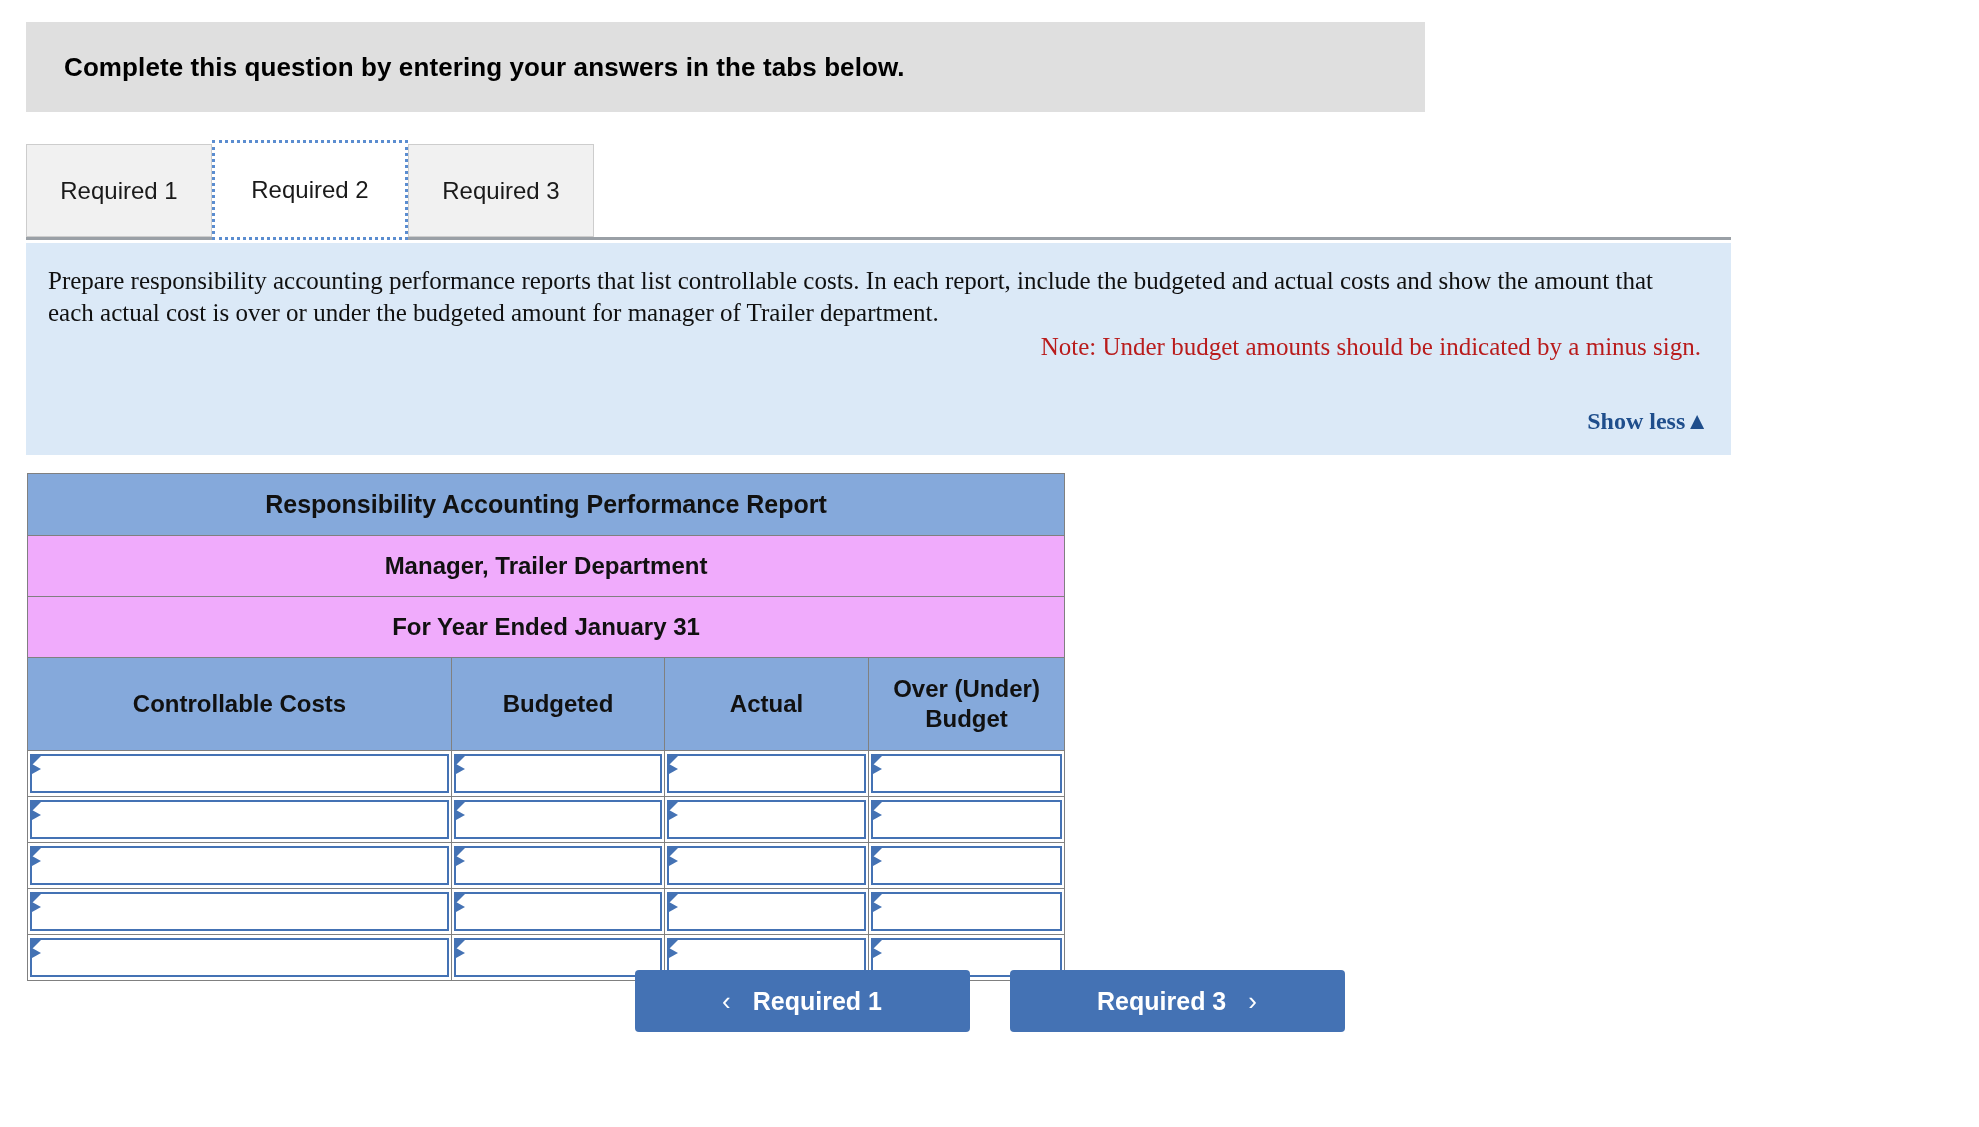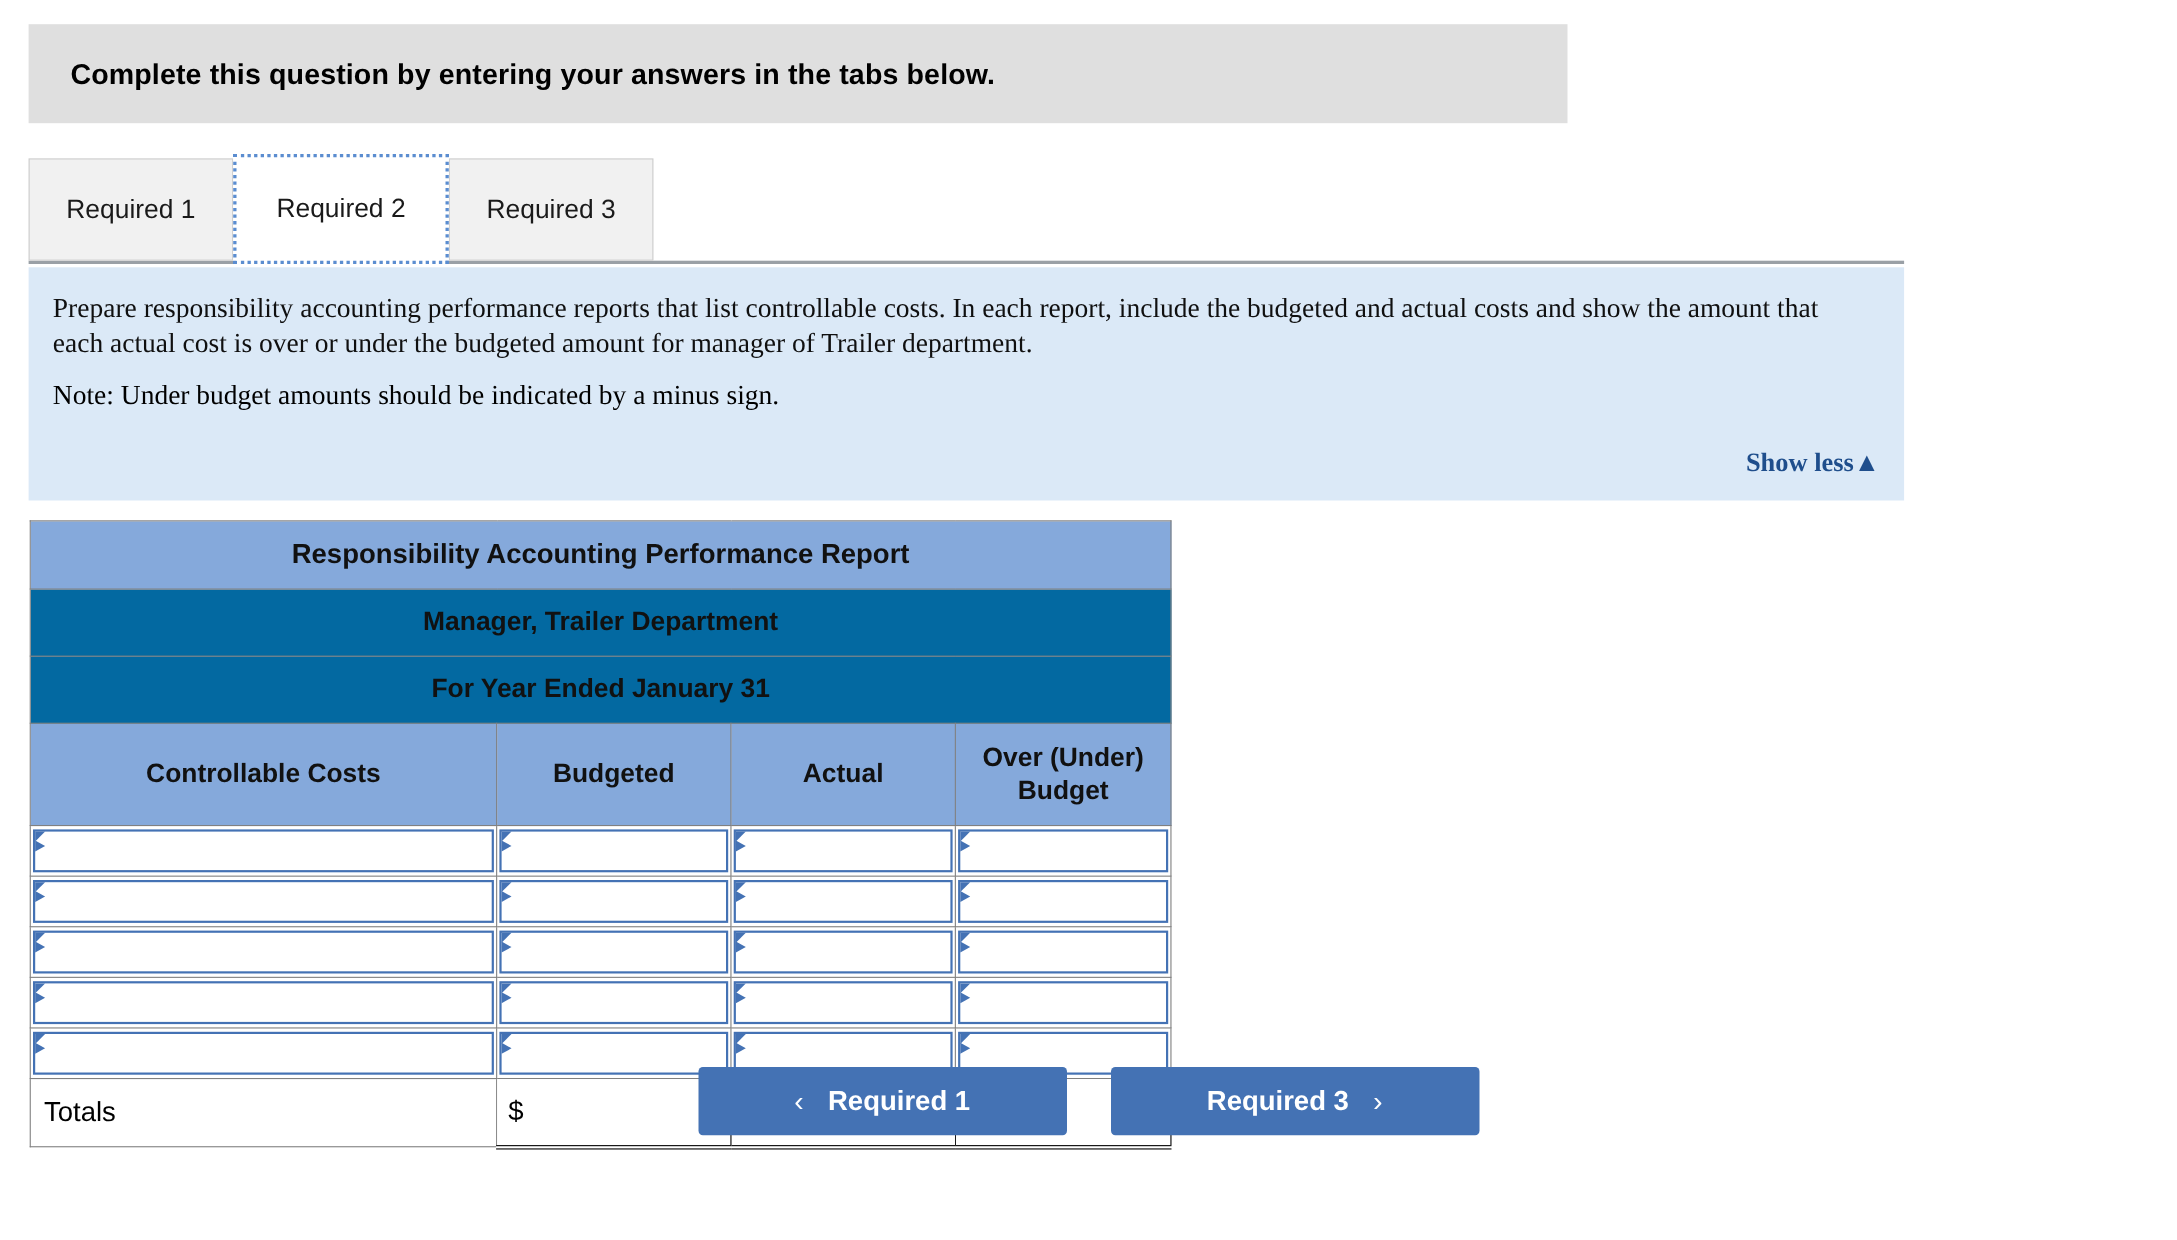--- a/index.html
+++ b/index.html
@@ -84,22 +84,23 @@
     font-family: Liberation Serif, serif;
   }
   .infopanel p {
     margin: 0;
     font-size: 25px;
     line-height: 32px;
     color: #101010;
     max-width: 1660px;
   }
   .infopanel .note {
-    color: #000000;
-    margin-top: 15px;
+    color: #b91c1c;
+    margin-top: 2px;
+    text-align: right;
   }
   .showless {
     position: absolute;
     right: 22px;
     bottom: 20px;
     font-size: 24px;
     font-weight: bold;
     color: #1f4e8c;
     cursor: pointer;
     user-select: none;
@@ -122,21 +123,21 @@
   }
   .hdr-title {
     background: #85a9db;
     text-align: center;
     font-size: 25px;
     font-weight: bold;
     color: #111111;
     height: 46px;
   }
   .hdr-sub {
-    background: #0369a1;
+    background: #f0abfc;
     text-align: center;
     font-size: 24px;
     font-weight: bold;
     color: #111111;
     height: 46px;
   }
   .hdr-col {
     background: #85a9db;
     text-align: center;
     font-size: 24px;
@@ -358,41 +359,20 @@
             <div class="cellbox"></div>
           </td>
         <td>
             <div class="cellbox"></div>
           </td>
         <td>
             <div class="cellbox"></div>
           </td>
       </tr>
 
-      <tr class="totals">
-        <td class="lbl">Totals</td>
-        <td class="amt">
-          <div class="amt-inner">
-            <span>$</span>
-            <span>0</span>
-          </div>
-        </td>
-        <td class="amt">
-          <div class="amt-inner">
-            <span>$</span>
-            <span>0</span>
-          </div>
-        </td>
-        <td class="amt">
-          <div class="amt-inner">
-            <span>$</span>
-            <span>0</span>
-          </div>
-        </td>
-      </tr>
     </tbody>
   </table>
 
   <div class="navbar">
     <div class="navbtn">
       <span class="chev">‹</span>
       <span>Required 1</span>
     </div>
     <div class="navbtn">
       <span>Required 3</span>

